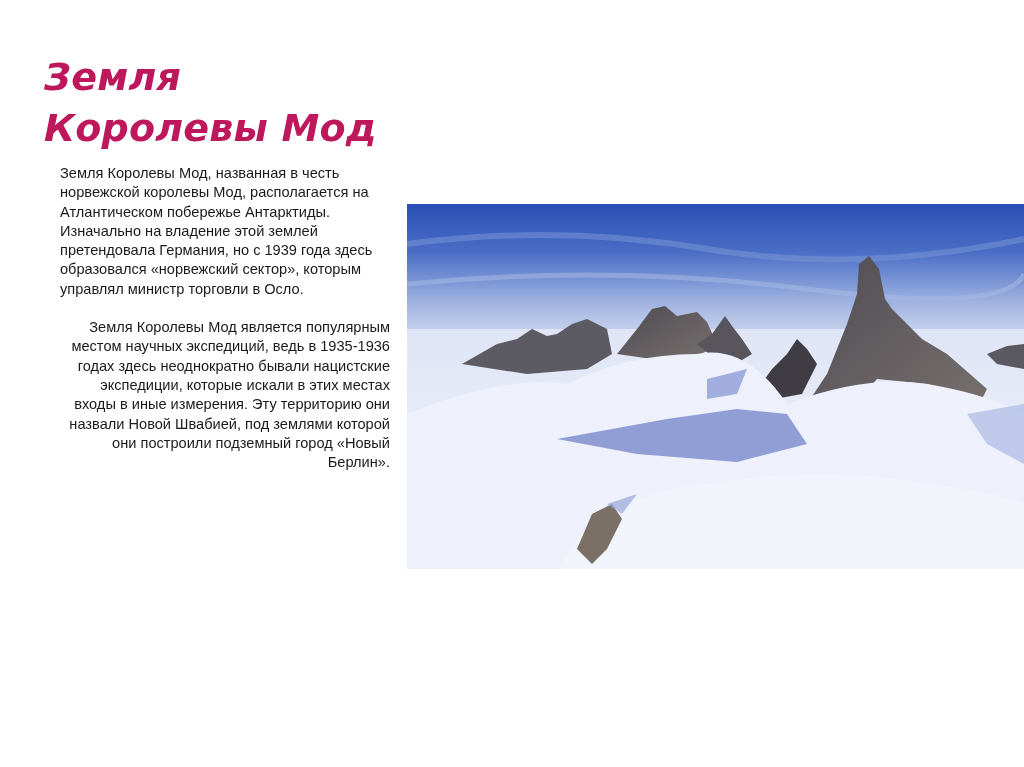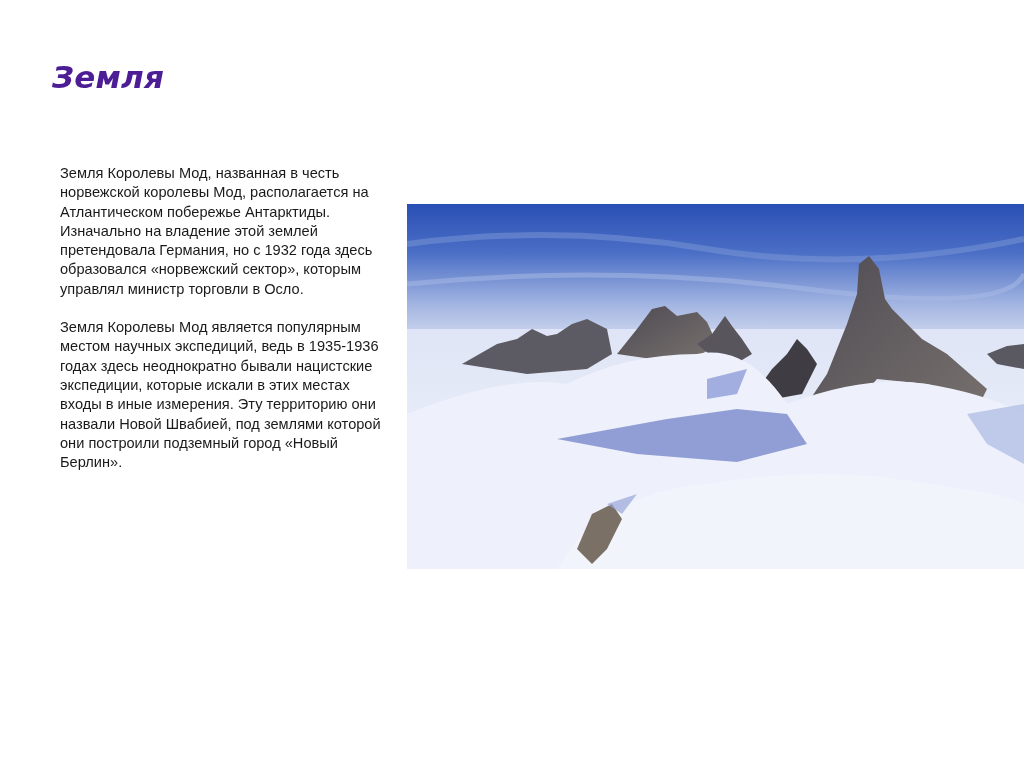--- a/index.html
+++ b/index.html
@@ -1,45 +1,46 @@
 <!DOCTYPE html>
 <html><head>
   <meta charset="utf-8">
   <style>
     html, body { margin: 0; padding: 0; }
     body {
       width: 1024px; height: 767px; background: #ffffff; position: relative; overflow: hidden;
       font-family: "Liberation Sans", "DejaVu Sans", sans-serif; color: #111;
     }
     .title {
-      position: absolute; left: 52px; top: 52px; margin: 0;
+      position: absolute; left: 44px; top: 52px; margin: 0;
       font-family: "DejaVu Sans", sans-serif; font-style: italic; font-weight: bold;
-      font-size: 31px; line-height: 51px; color: #4c1d95; letter-spacing: 0.2px;
+      font-size: 38px; line-height: 51px; color: #be185d; letter-spacing: 0.2px;
     }
     .title span { display: block; }
     .body-text {
       position: absolute; left: 60px; top: 164px; width: 330px;
       font-family: "Liberation Sans", sans-serif; font-size: 14.6px; line-height: 19.3px; color: #1a1a1a;
     }
     .body-text p { margin: 0 0 19px 0; }
-    .body-text p.p3 { margin-top: 0; }
+    .body-text p.p3 { margin-top: 0; text-align: right; }
     .photo {
       position: absolute; left: 407px; top: 204px; width: 617px; height: 365px; overflow: hidden;
     }
     .photo svg { display: block; width: 100%; height: 100%; }
   </style>
 </head>
 <body>
 
 <h1 class="title">
   <span>Земля</span>
+  <span>Королевы Мод</span>
 </h1>
 
 <div class="body-text">
-  <p>Земля Королевы Мод, названная в честь норвежской королевы Мод, располагается на Атлантическом побережье Антарктиды. Изначально на владение этой землей претендовала Германия, но с 1932 года здесь образовался «норвежский сектор», которым управлял министр торговли в Осло.</p>
+  <p>Земля Королевы Мод, названная в честь норвежской королевы Мод, располагается на Атлантическом побережье Антарктиды. Изначально на владение этой землей претендовала Германия, но с 1939 года здесь образовался «норвежский сектор», которым управлял министр торговли в Осло.</p>
   <p class="p3">Земля Королевы Мод является популярным местом научных экспедиций, ведь в 1935-1936 годах здесь неоднократно бывали нацистские экспедиции, которые искали в этих местах входы в иные измерения. Эту территорию они назвали Новой Швабией, под землями которой они построили подземный город «Новый Берлин».</p>
 </div>
 
 <div class="photo">
   <svg viewBox="0 0 617 365" preserveAspectRatio="none">
     <defs>
       <linearGradient id="sky" x1="0" y1="0" x2="0" y2="1">
         <stop offset="0" stop-color="#2a4fb5"></stop>
         <stop offset="0.35" stop-color="#4b6fc6"></stop>
         <stop offset="0.7" stop-color="#9fb2e0"></stop>

